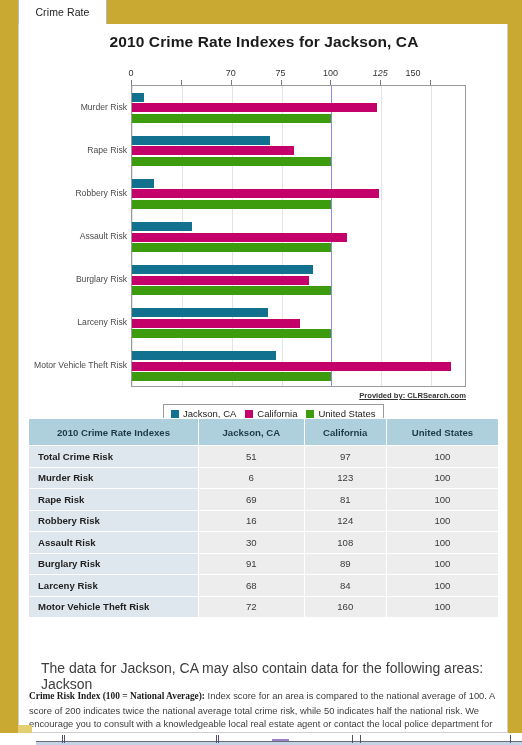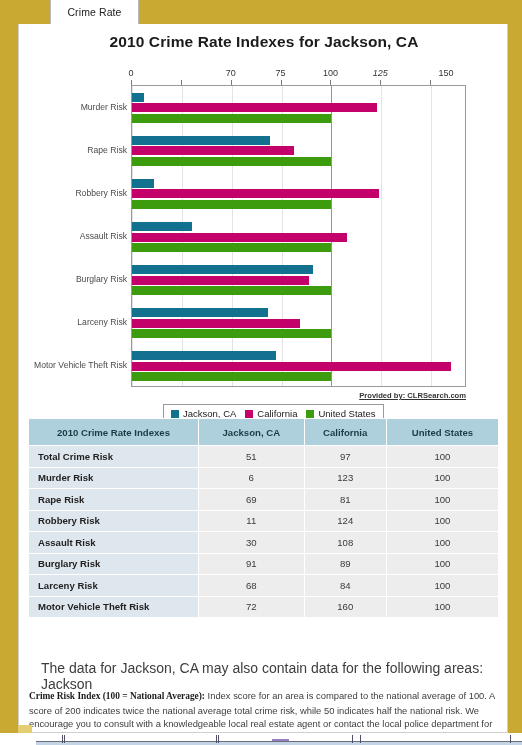--- a/index.html
+++ b/index.html
@@ -41,21 +41,20 @@
     width: 89px; height: 24px;
     background: #ffffff;
     border: 1px solid #b9b9b9;
     border-bottom: none;
     border-top: none;
     display: flex;
     align-items: center;
     justify-content: center;
     font-size: 10.5px;
     color: #222;
-    margin-left: 32px;
   }
   .tab-label { letter-spacing: .1px; }
 
   
   .card {
     position: absolute;
     left: 18px; top: 24px;
     width: 490px; height: 709px;
     background: #ffffff;
     border: 1px solid #cfcfcf;
@@ -282,21 +281,21 @@
           <div class="axis-label" style="left: 161.851px; margin-top: 44px;">25</div>
           <div class="tick" style="left: 161.851px;"></div>
           <div class="axis-label" style="left: 211.702px;">70</div>
           <div class="tick" style="left: 211.702px;"></div>
           <div class="axis-label" style="left: 261.554px;">75</div>
           <div class="tick" style="left: 261.554px;"></div>
           <div class="axis-label" style="left: 311.405px;">100</div>
           <div class="tick" style="left: 311.405px;"></div>
           <div class="axis-label" style="left: 361.256px; font-style: italic;">125</div>
           <div class="tick" style="left: 361.256px;"></div>
-          <div class="axis-label" style="left: 427px;">150</div>
+          <div class="axis-label" style="left: 394px;">150</div>
           <div class="tick" style="left: 411.107px;"></div>
         </div>
       <div class="plot" id="plot">
           <div class="gridline" style="left: 0px;"></div>
           <div class="gridline" style="left: 49.8512px;"></div>
           <div class="gridline" style="left: 99.7024px;"></div>
           <div class="gridline" style="left: 149.554px;"></div>
           <div class="gridline hundred" style="left: 199.405px;"></div>
           <div class="gridline" style="left: 249.256px;"></div>
           <div class="gridline" style="left: 299.107px;"></div>
@@ -362,21 +361,21 @@
             <td>100</td>
           </tr>
           <tr>
             <td class="rowhead">Rape Risk</td>
             <td>69</td>
             <td>81</td>
             <td>100</td>
           </tr>
           <tr>
             <td class="rowhead">Robbery Risk</td>
-            <td>11</td>
+            <td>16</td>
             <td>124</td>
             <td>100</td>
           </tr>
           <tr>
             <td class="rowhead">Assault Risk</td>
             <td>30</td>
             <td>108</td>
             <td>100</td>
           </tr>
           <tr>

